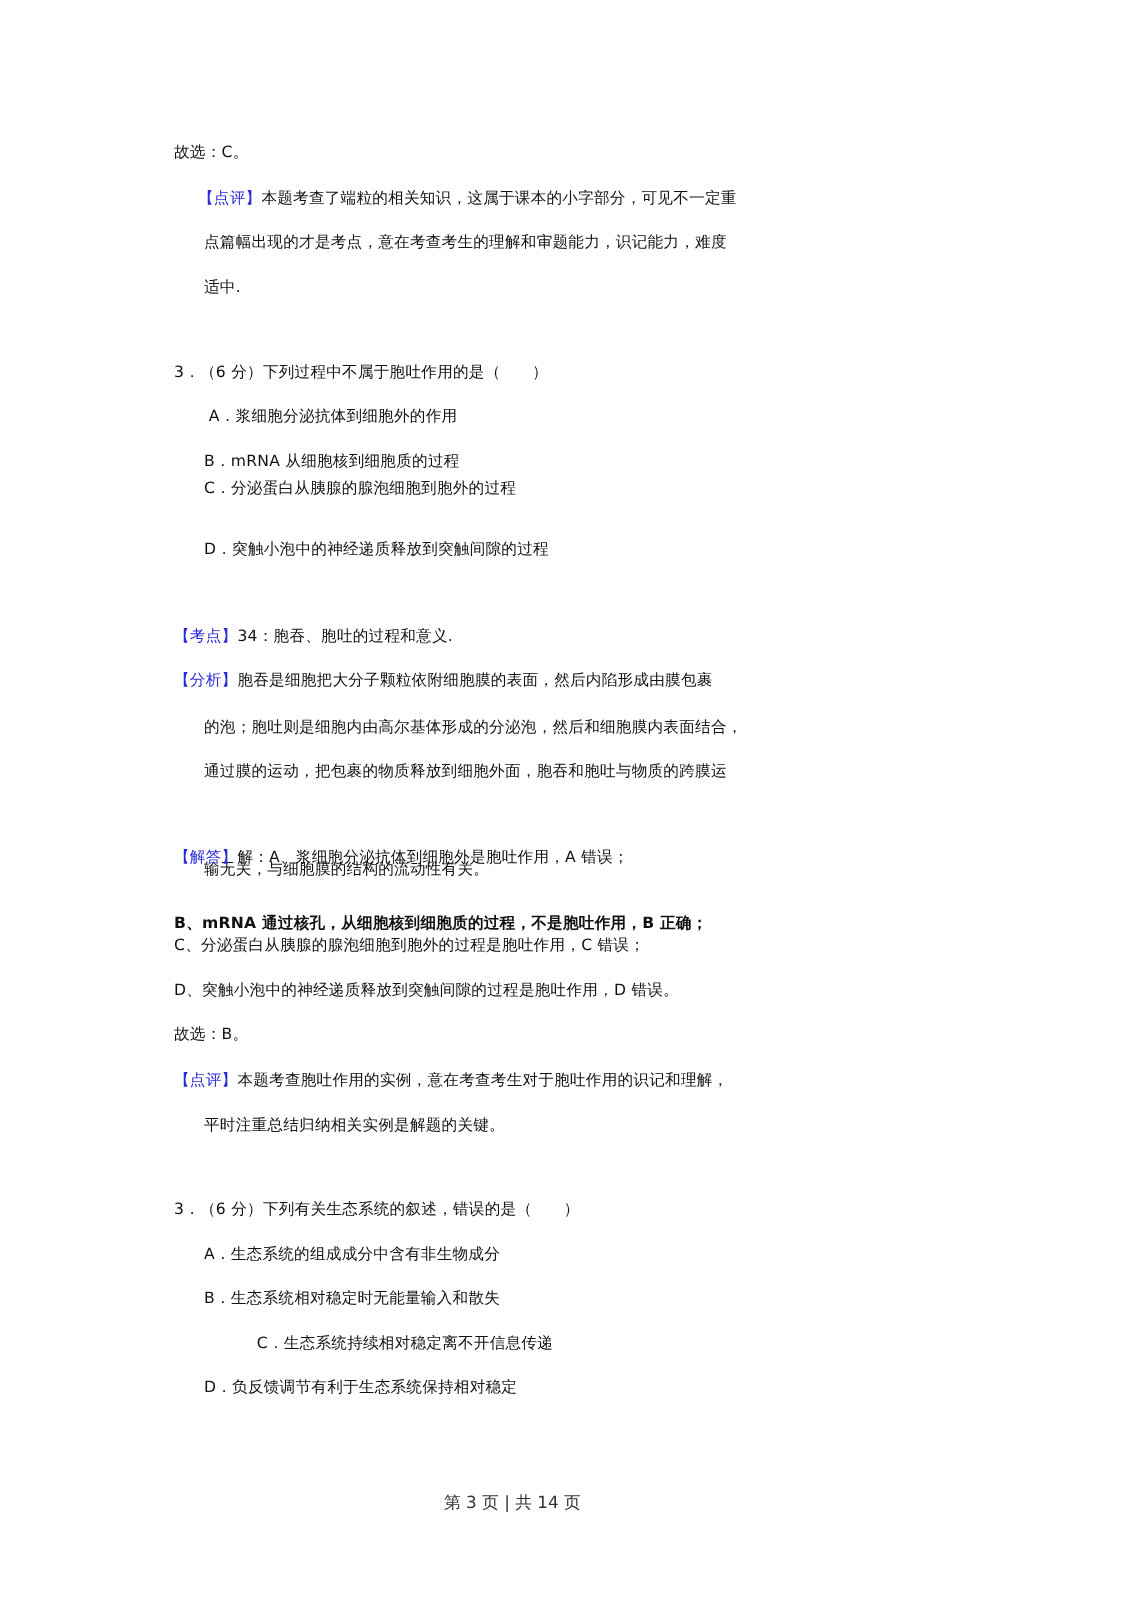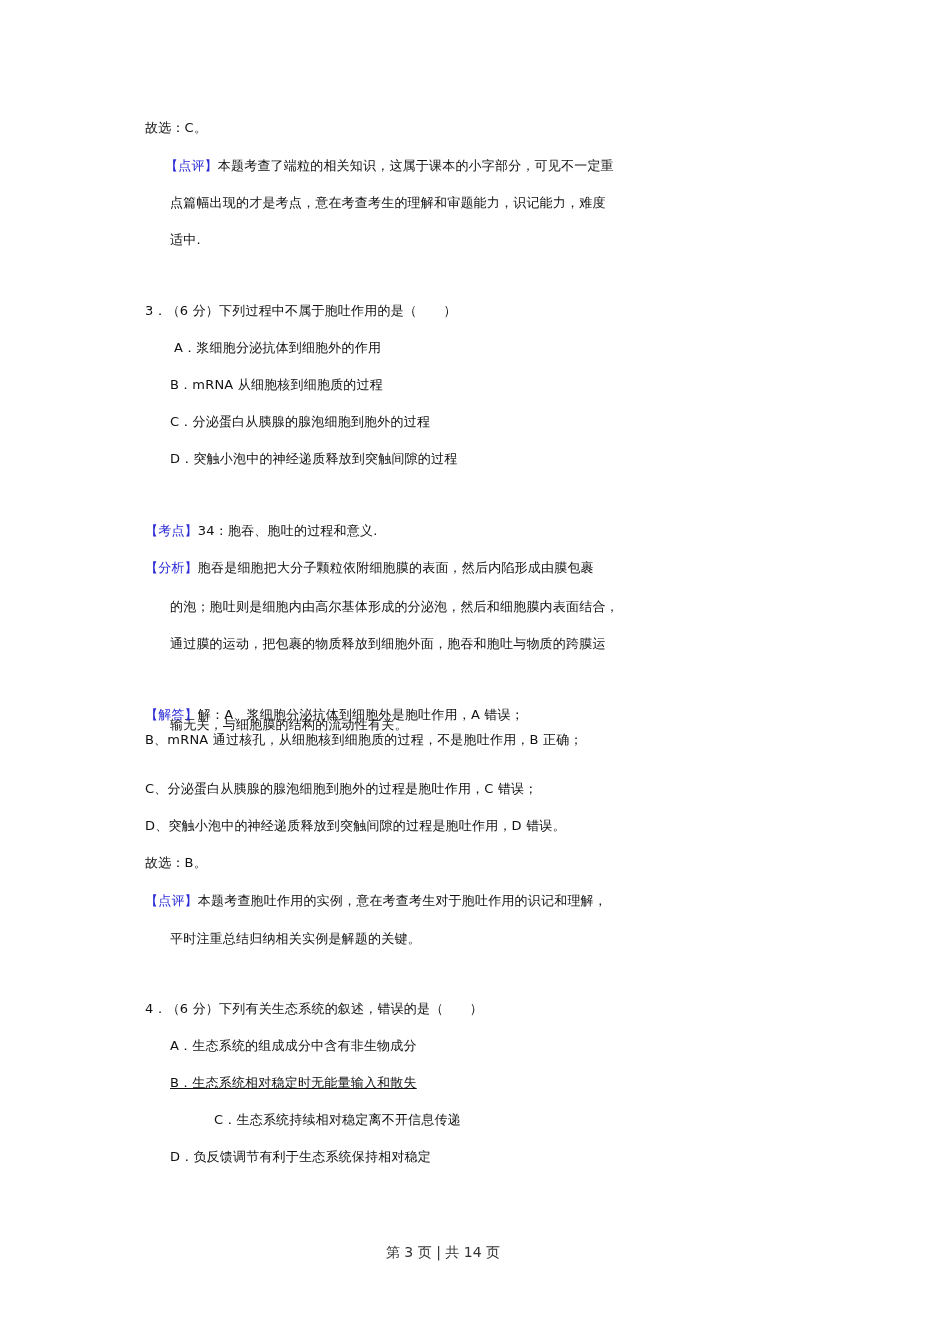--- a/index.html
+++ b/index.html
@@ -10,64 +10,64 @@
   }
   .line {
     position: absolute;
     font-size: 13px;
     line-height: 22px;
     white-space: nowrap;
     letter-spacing: 0.2px;
   }
   .tag { color: #2b2bd6; }
   .footer {
-    position: absolute; top: 1244px; left: 16px; width: 854px; text-align: center;
+    position: absolute; top: 1244px; left: 0; width: 854px; text-align: center;
     font-size: 14px; color: #333333;
   }
 </style>
 </head>
 <body>
 
 <div class="line" style="top:117px;left:145px;">故选：C。</div>
 
 <div class="line" style="top:155px;left:145px;margin-left:20px;">
   <span class="tag">【点评】</span><span>本题考查了端粒的相关知识，这属于课本的小字部分，可见不一定重</span>
 </div>
 <div class="line" style="top:192px;left:170px;">点篇幅出现的才是考点，意在考查考生的理解和审题能力，识记能力，难度</div>
 <div class="line" style="top:229px;left:170px;">适中.</div>
 
 <div class="line" style="top:300px;left:145px;">3．（6 分）下列过程中不属于胞吐作用的是（　　）</div>
 <div class="line" style="top:337px;left:174px;">A．浆细胞分泌抗体到细胞外的作用</div>
 <div class="line" style="top:374px;left:170px;">B．mRNA 从细胞核到细胞质的过程</div>
-<div class="line" style="top:411px;left:170px;">C．分泌蛋白从胰腺的腺泡细胞到胞外的过程</div>
+<div class="line" style="top:397px;left:170px;">C．分泌蛋白从胰腺的腺泡细胞到胞外的过程</div>
 <div class="line" style="top:448px;left:170px;">D．突触小泡中的神经递质释放到突触间隙的过程</div>
 
 <div class="line" style="top:520px;left:145px;">
   <span class="tag">【考点】</span><span>34：胞吞、胞吐的过程和意义.</span>
 </div>
 
 <div class="line" style="top:557px;left:145px;">
   <span class="tag">【分析】</span><span>胞吞是细胞把大分子颗粒依附细胞膜的表面，然后内陷形成由膜包裹</span>
 </div>
 <div class="line" style="top:596px;left:170px;">的泡；胞吐则是细胞内由高尔基体形成的分泌泡，然后和细胞膜内表面结合，</div>
 <div class="line" style="top:633px;left:170px;">通过膜的运动，把包裹的物质释放到细胞外面，胞吞和胞吐与物质的跨膜运</div>
 <div class="line" style="top:670px;left:170px;margin-top:44px;">输无关，与细胞膜的结构的流动性有关。</div>
 
 <div class="line" style="top:704px;left:145px;">
   <span class="tag">【解答】</span><span>解：A、浆细胞分泌抗体到细胞外是胞吐作用，A 错误；</span>
 </div>
-<div class="line" style="top:729px;left:145px;">B、mRNA 通过核孔，从细胞核到细胞质的过程，不是胞吐作用，B 正确；</div>
+<div class="line" style="top:759px;left:145px;font-weight:bold;">B、mRNA 通过核孔，从细胞核到细胞质的过程，不是胞吐作用，B 正确；</div>
 <div class="line" style="top:778px;left:145px;">C、分泌蛋白从胰腺的腺泡细胞到胞外的过程是胞吐作用，C 错误；</div>
 <div class="line" style="top:815px;left:145px;">D、突触小泡中的神经递质释放到突触间隙的过程是胞吐作用，D 错误。</div>
 <div class="line" style="top:852px;left:145px;text-align:center;">故选：B。</div>
 
 <div class="line" style="top:890px;left:145px;">
   <span class="tag">【点评】</span><span>本题考查胞吐作用的实例，意在考查考生对于胞吐作用的识记和理解，</span>
 </div>
 <div class="line" style="top:928px;left:170px;">平时注重总结归纳相关实例是解题的关键。</div>
 
-<div class="line" style="top:998px;left:145px;">4．（6 分）下列有关生态系统的叙述，错误的是（　　）</div>
+<div class="line" style="top:998px;left:145px;">3．（6 分）下列有关生态系统的叙述，错误的是（　　）</div>
 <div class="line" style="top:1035px;left:170px;">A．生态系统的组成成分中含有非生物成分</div>
-<div class="line" style="top:1072px;left:170px;text-decoration:underline;">B．生态系统相对稳定时无能量输入和散失</div>
+<div class="line" style="top:1072px;left:170px;">B．生态系统相对稳定时无能量输入和散失</div>
 <div class="line" style="top:1109px;left:170px;margin-left:44px;">C．生态系统持续相对稳定离不开信息传递</div>
 <div class="line" style="top:1146px;left:170px;">D．负反馈调节有利于生态系统保持相对稳定</div>
 
 <div class="footer">第 3 页 | 共 14 页</div>
 
 </body></html>

